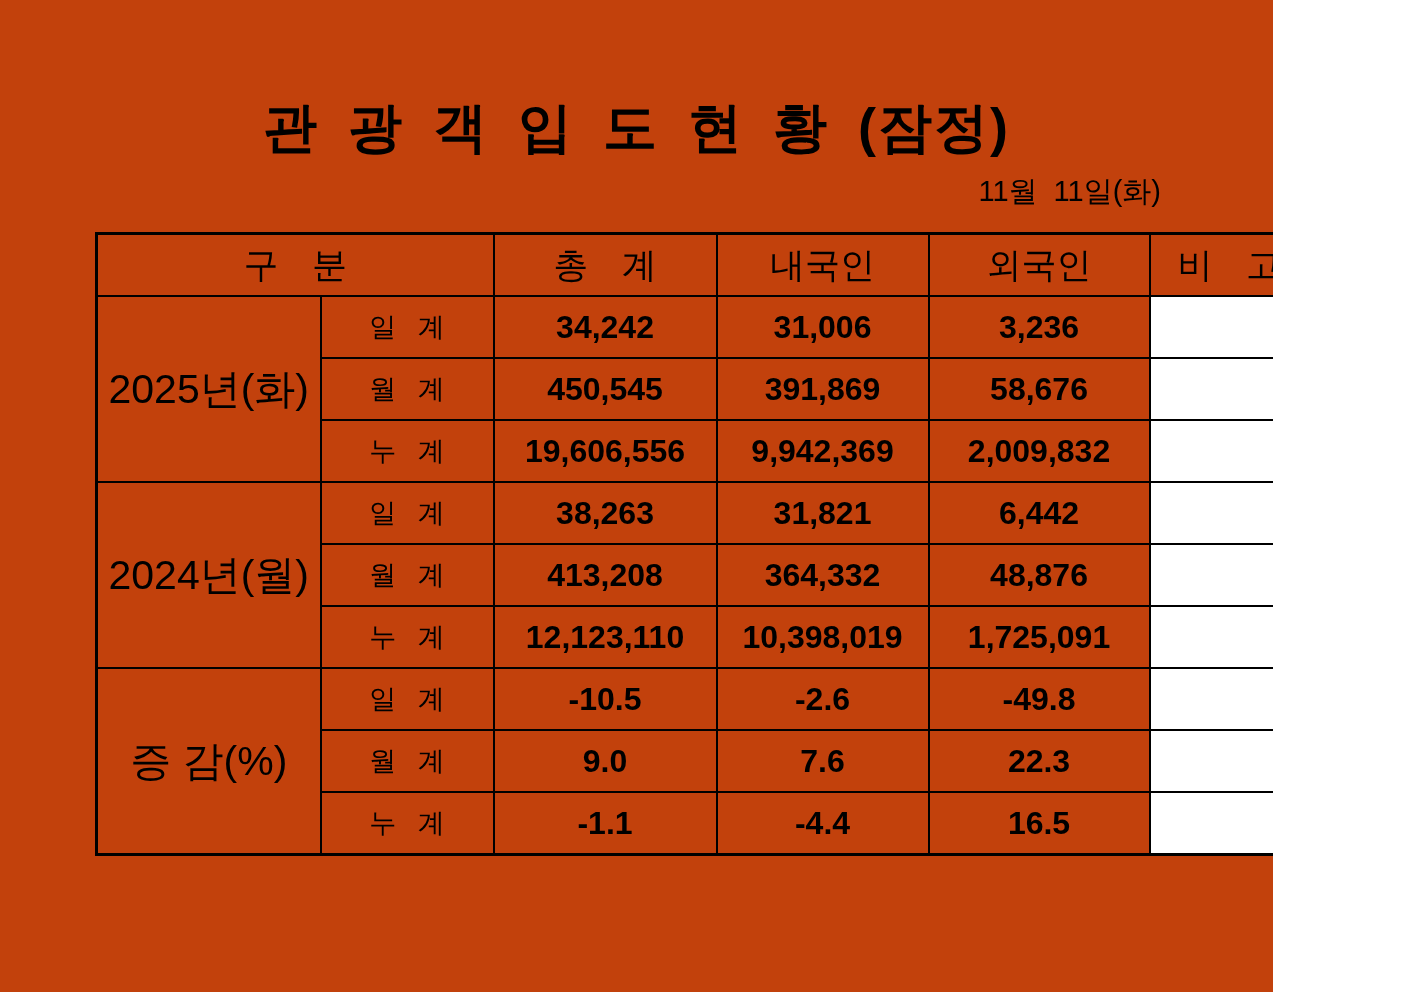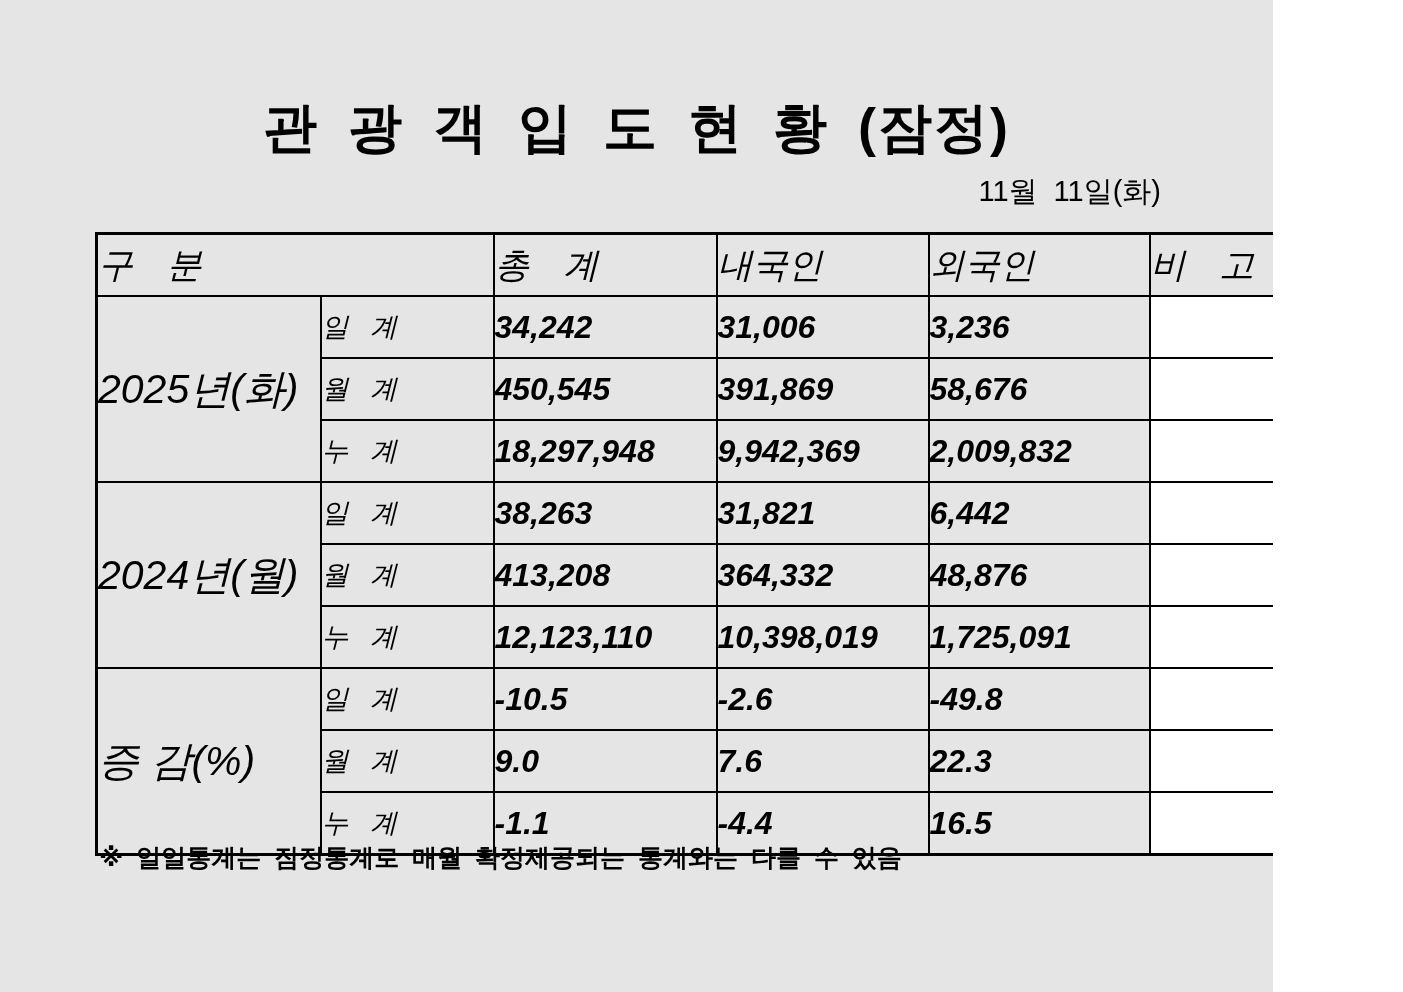--- a/index.html
+++ b/index.html
@@ -6,21 +6,21 @@
     margin: 0;
     padding: 0;
     background: #ffffff;
     font-family: "Liberation Sans", "DejaVu Sans", sans-serif;
     color: #000000;
   }
   .page {
     position: relative;
     width: 1273px;
     height: 992px;
-    background: #e5e5e5;
+    background: #c2410c;
     overflow: hidden;
   }
   .doc-title {
     position: absolute;
     top: 92px;
     left: 0;
     width: 100%;
     text-align: center;
     font-size: 54px;
     font-weight: 800;
@@ -41,26 +41,26 @@
     position: absolute;
     left: 95px;
     top: 232px;
     border-collapse: collapse;
     table-layout: fixed;
     width: 1213px;
     border: 3px solid #000;
   }
   table.stats td, table.stats th {
     border: 2px solid #000;
+    text-align: center;
     vertical-align: middle;
     height: 60px;
     padding: 0;
     overflow: hidden;
     white-space: nowrap;
-    font-style: italic;
   }
   .hdr {
     font-size: 35px;
     font-weight: 400;
     word-spacing: 24px;
   }
   .grp {
     font-size: 41px;
     font-weight: 400;
   }
@@ -124,21 +124,21 @@
       </tr>
       <tr>
         <td class="lbl">월 계</td>
         <td class="num">450,545</td>
         <td class="num">391,869</td>
         <td class="num">58,676</td>
         <td class="note-cell"></td>
       </tr>
       <tr>
         <td class="lbl">누 계</td>
-        <td class="num">18,297,948</td>
+        <td class="num">19,606,556</td>
         <td class="num">9,942,369</td>
         <td class="num">2,009,832</td>
         <td class="note-cell"></td>
       </tr>
 
       <tr>
         <td class="grp" rowspan="3">2024년(월)</td>
         <td class="lbl">일 계</td>
         <td class="num">38,263</td>
         <td class="num">31,821</td>
@@ -178,15 +178,14 @@
       <tr>
         <td class="lbl">누 계</td>
         <td class="num">-1.1</td>
         <td class="num">-4.4</td>
         <td class="num">16.5</td>
         <td class="note-cell"></td>
       </tr>
     </tbody>
   </table>
 
-  <div class="footnote">※ 일일통계는 잠정통계로 매월 확정제공되는 통계와는 다를 수 있음</div>
 
 </div>
 
 </body></html>

